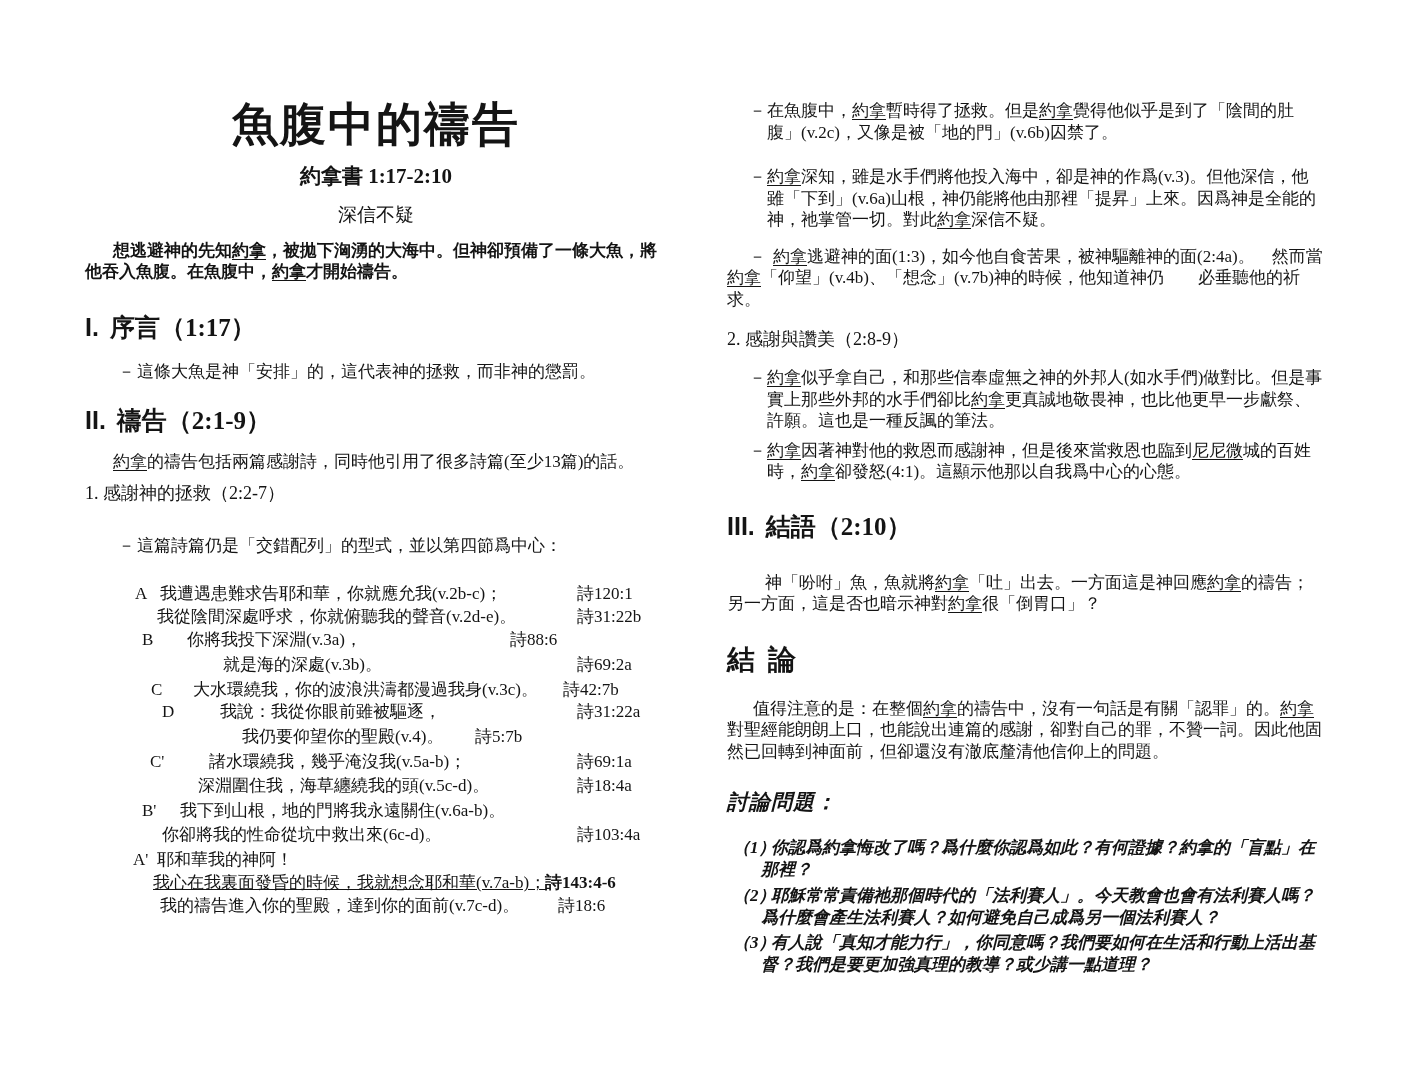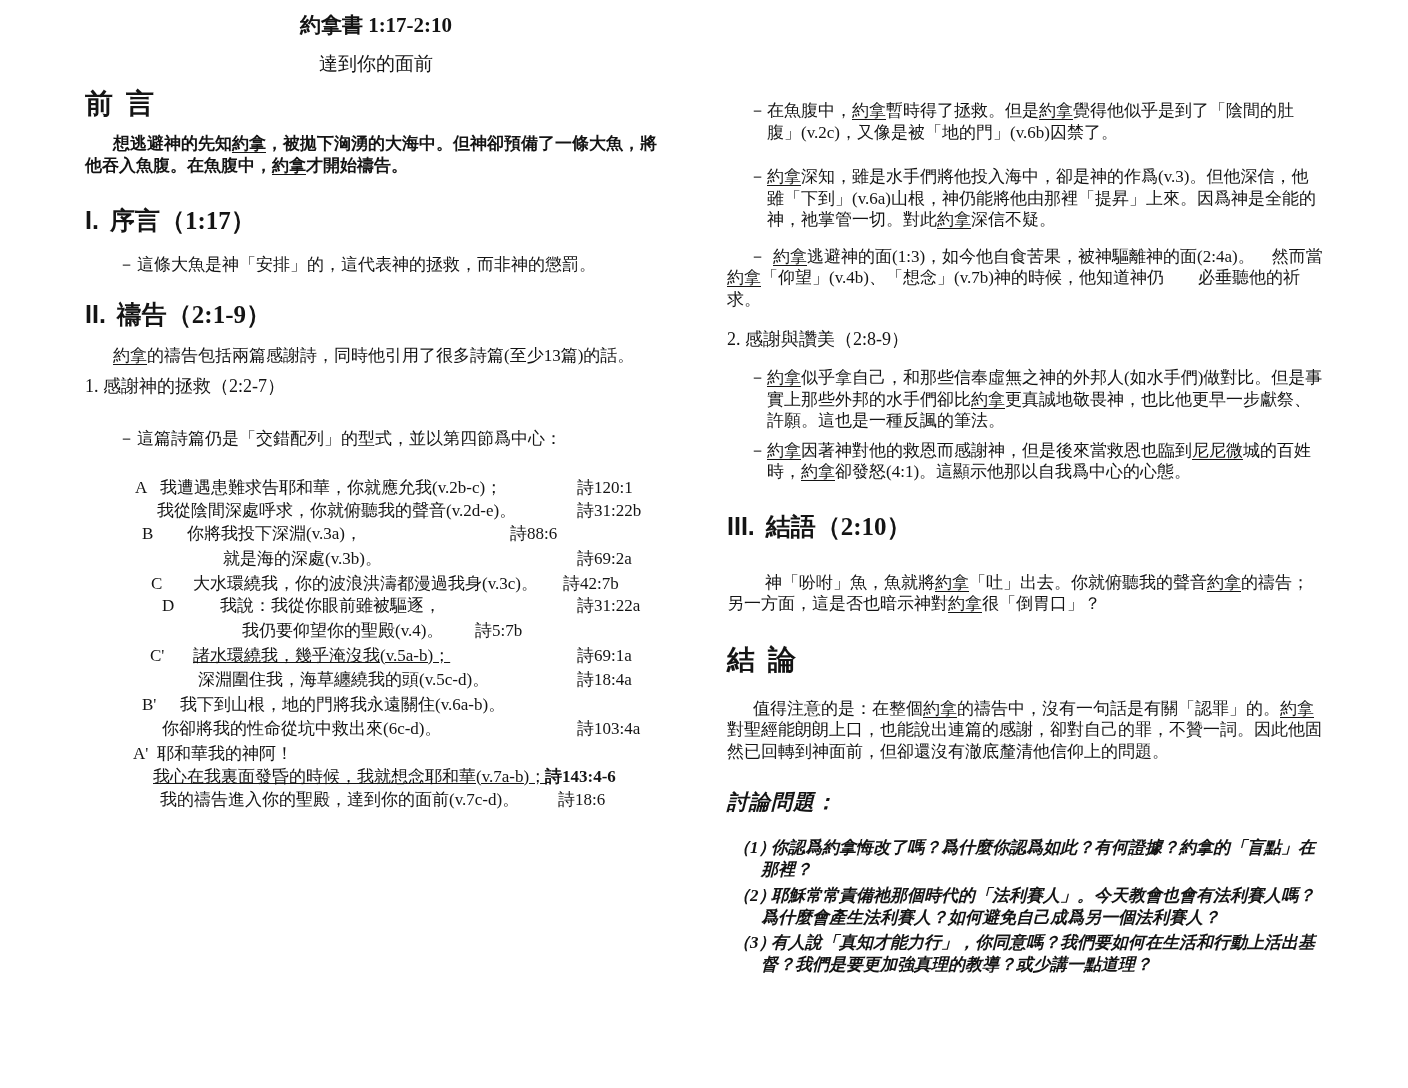--- a/index.html
+++ b/index.html
@@ -41,24 +41,24 @@
   .cr.bold{font-weight:bold;}
 
   .q{position:relative;padding-left:34px;text-indent:10px;font-size:17px;line-height:21.5px;
      font-weight:bold;font-style:italic;margin:0;}
   .q .qnum{position:absolute;left:6px;top:0;text-indent:0;}
 </style>
 </head>
 <body>
 
 <div class="col left">
+  <h1 class="doc-title">魚腹中的禱告</h1>
   <div class="subtitle">約拿書  1:17-2:10</div>
-  <div class="author">達到你的面前</div>
+  <div class="author">深信不疑</div>
 
-  <h2 class="h-big" style="margin-top:14px;">前 言</h2>
   <p class="body ind28" style="margin-top:14px;font-weight:bold;"><span>想逃避神的先知</span><span class="u">約拿</span><span>，被拋下洶湧的大海中。但神卻預備了一條大魚，將他吞入魚腹。在魚腹中，</span><span class="u">約拿</span><span>才開始禱告。</span></p>
 
   <h3 class="h-sec" style="margin-top:29px;"><span class="hnum">I.</span><span>序言（1:17）</span></h3>
   <p class="body lb" style="margin-top:18px;"><span class="dash">－</span><span><span>這條大魚是神「安排」的，這代表神的拯救，而非神的懲罰。</span></span></p>
 
   <h3 class="h-sec" style="margin-top:23px;"><span class="hnum">II.</span><span>禱告（2:1-9）</span></h3>
   <p class="body ind28" style="margin-top:15px;"><span class="u">約拿</span><span>的禱告包括兩篇感謝詩，同時他引用了很多詩篇(至少13篇)的話。</span></p>
 
   <p class="h-sub" style="margin-top:8px;">1. 感謝神的拯救（2:2-7）</p>
   <p class="body lb" style="margin-top:30px;"><span class="dash">－</span><span><span>這篇詩篇仍是「交錯配列」的型式，並以第四節爲中心：</span></span></p>
@@ -94,21 +94,21 @@
         <span class="ct" style="left:135px;">我說：我從你眼前雖被驅逐，</span>
         <span class="cr" style="left:492px;">詩31:22a</span>
       </div>
     <div class="crow" style="top:143px;">
         <span class="cl" style="left:77px;"></span>
         <span class="ct" style="left:157px;">我仍要仰望你的聖殿(v.4)。</span>
         <span class="cr" style="left:390px;">詩5:7b</span>
       </div>
     <div class="crow" style="top:168px;">
         <span class="cl" style="left:65px;">C'</span>
-        <span class="ct" style="left:108px;text-decoration:underline;">諸水環繞我，幾乎淹沒我(v.5a-b)；</span>
+        <span class="ct" style="left:124px;">諸水環繞我，幾乎淹沒我(v.5a-b)；</span>
         <span class="cr" style="left:492px;">詩69:1a</span>
       </div>
     <div class="crow" style="top:192px;">
         <span class="cl" style="left:65px;"></span>
         <span class="ct" style="left:113px;">深淵圍住我，海草纏繞我的頭(v.5c-d)。</span>
         <span class="cr" style="left:492px;">詩18:4a</span>
       </div>
     <div class="crow" style="top:217px;">
         <span class="cl" style="left:57px;">B'</span>
         <span class="ct" style="left:95px;">我下到山根，地的門將我永遠關住(v.6a-b)。</span>
@@ -140,21 +140,21 @@
 <div class="col right">
   <p class="body rb" style="margin-top:100px;"><span class="dash">－</span><span><span>在魚腹中，</span><span class="u">約拿</span><span>暫時得了拯救。但是</span><span class="u">約拿</span><span>覺得他似乎是到了「陰間的肚腹」(v.2c)，又像是被「地的門」(v.6b)囚禁了。</span></span></p>
   <p class="body rb" style="margin-top:23px;"><span class="dash">－</span><span><span class="u">約拿</span><span>深知，雖是水手們將他投入海中，卻是神的作爲(v.3)。但他深信，他雖「下到」(v.6a)山根，神仍能將他由那裡「提昇」上來。因爲神是全能的神，祂掌管一切。對此</span><span class="u">約拿</span><span>深信不疑。</span></span></p>
   <p class="body rb-flat" style="margin-top:15px;text-indent:22px;"><span class="dash">－</span><span><span class="u">約拿</span><span>逃避神的面(1:3)，如今他自食苦果，被神驅離神的面(2:4a)。　然而當</span><span class="u">約拿</span><span>「仰望」(v.4b)、「想念」(v.7b)神的時候，他知道神仍　　必垂聽他的祈求。</span></span></p>
 
   <p class="h-sub" style="margin-top:17px;">2. 感謝與讚美（2:8-9）</p>
   <p class="body rb" style="margin-top:16px;"><span class="dash">－</span><span><span class="u">約拿</span><span>似乎拿自己，和那些信奉虛無之神的外邦人(如水手們)做對比。但是事實上那些外邦的水手們卻比</span><span class="u">約拿</span><span>更真誠地敬畏神，也比他更早一步獻祭、許願。這也是一種反諷的筆法。</span></span></p>
   <p class="body rb" style="margin-top:8px;"><span class="dash">－</span><span><span class="u">約拿</span><span>因著神對他的救恩而感謝神，但是後來當救恩也臨到</span><span class="u">尼尼微</span><span>城的百姓時，</span><span class="u">約拿</span><span>卻發怒(4:1)。這顯示他那以自我爲中心的心態。</span></span></p>
 
   <h3 class="h-sec" style="margin-top:28px;"><span class="hnum">III.</span><span>結語（2:10）</span></h3>
-  <p class="body ind38" style="margin-top:30px;"><span>神「吩咐」魚，魚就將</span><span class="u">約拿</span><span>「吐」出去。你就俯聽我的聲音</span><span class="u">約拿</span><span>的禱告；另一方面，這是否也暗示神對</span><span class="u">約拿</span><span>很「倒胃口」？</span></p>
+  <p class="body ind38" style="margin-top:30px;"><span>神「吩咐」魚，魚就將</span><span class="u">約拿</span><span>「吐」出去。一方面這是神回應</span><span class="u">約拿</span><span>的禱告；另一方面，這是否也暗示神對</span><span class="u">約拿</span><span>很「倒胃口」？</span></p>
 
   <h2 class="h-big" style="margin-top:30px;">結 論</h2>
   <p class="body ind26" style="margin-top:23px;"><span>值得注意的是：在整個</span><span class="u">約拿</span><span>的禱告中，沒有一句話是有關「認罪」的。</span><span class="u">約拿</span><span>對聖經能朗朗上口，也能說出連篇的感謝，卻對自己的罪，不贊一詞。因此他固然已回轉到神面前，但卻還沒有澈底釐清他信仰上的問題。</span></p>
 
   <p class="h-disc" style="margin-top:27px;">討論問題：</p>
   <p class="q" style="margin-top:22px;"><span class="qnum">（1）</span><span>你認爲約拿悔改了嗎？爲什麼你認爲如此？有何證據？約拿的「盲點」在那裡？</span></p>
   <p class="q" style="margin-top:5px;"><span class="qnum">（2）</span><span>耶穌常常責備祂那個時代的「法利賽人」。今天教會也會有法利賽人嗎？爲什麼會產生法利賽人？如何避免自己成爲另一個法利賽人？</span></p>
   <p class="q" style="margin-top:4px;"><span class="qnum">（3）</span><span>有人說「真知才能力行」，你同意嗎？我們要如何在生活和行動上活出基督？我們是要更加強真理的教導？或少講一點道理？</span></p>
 </div>
 

